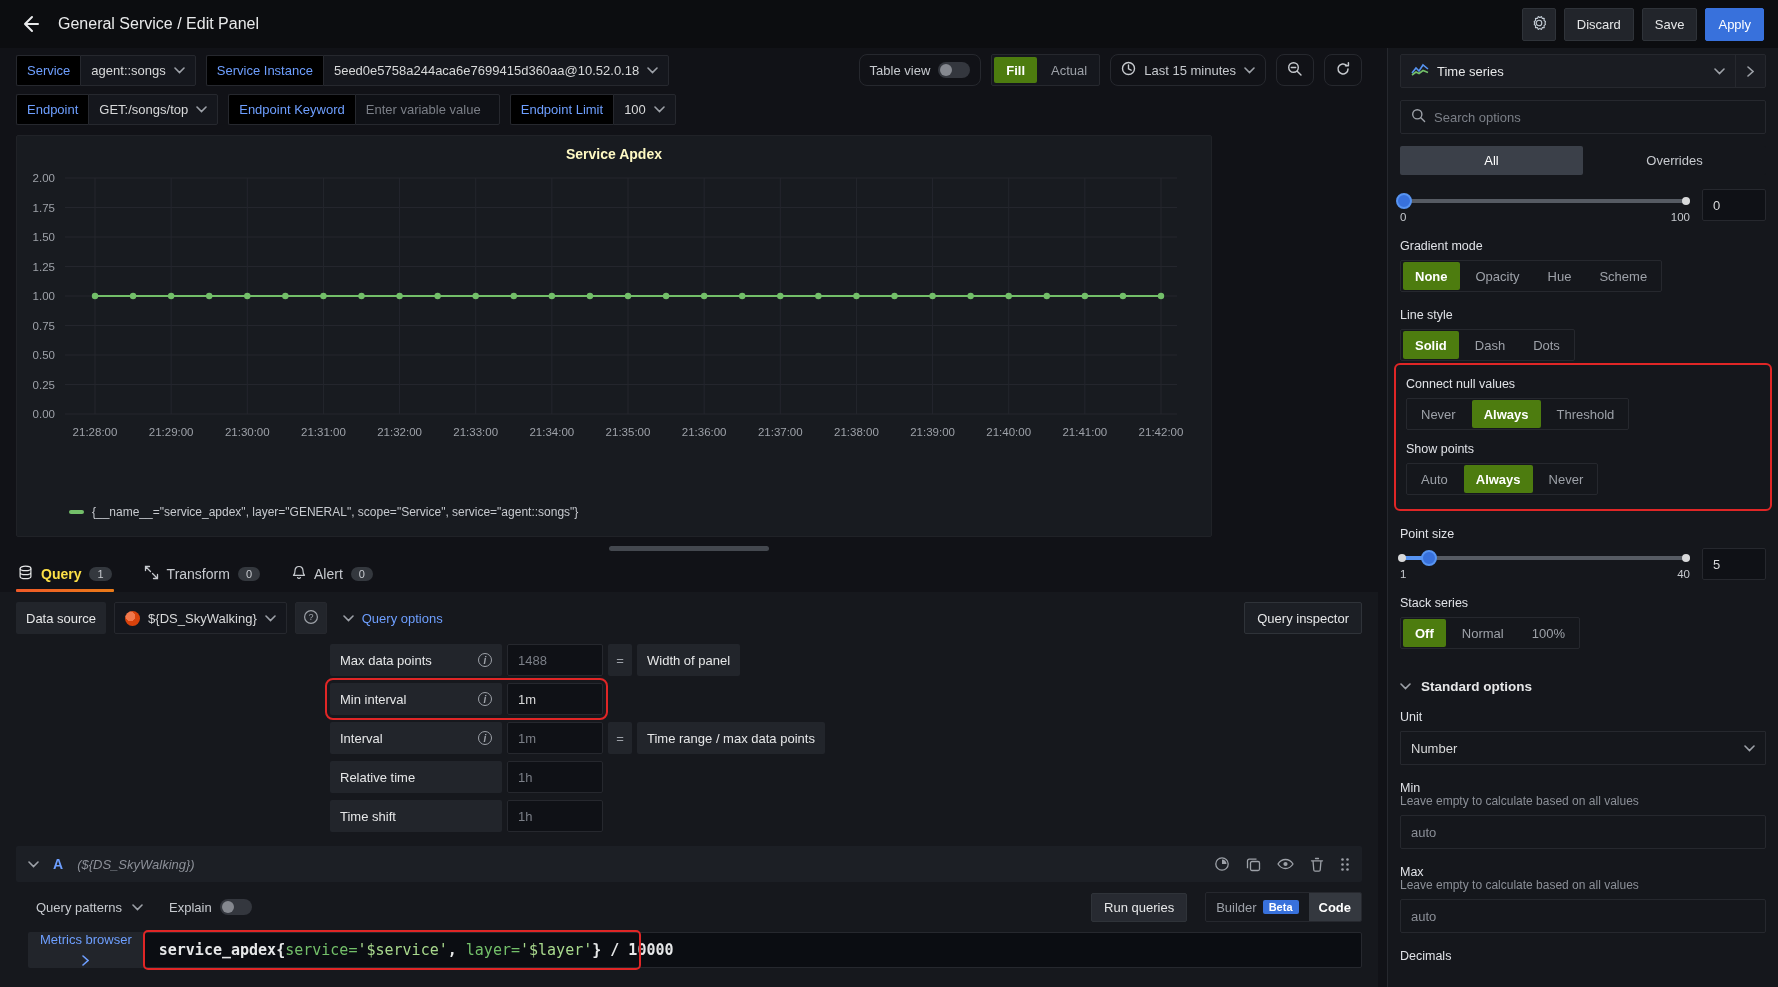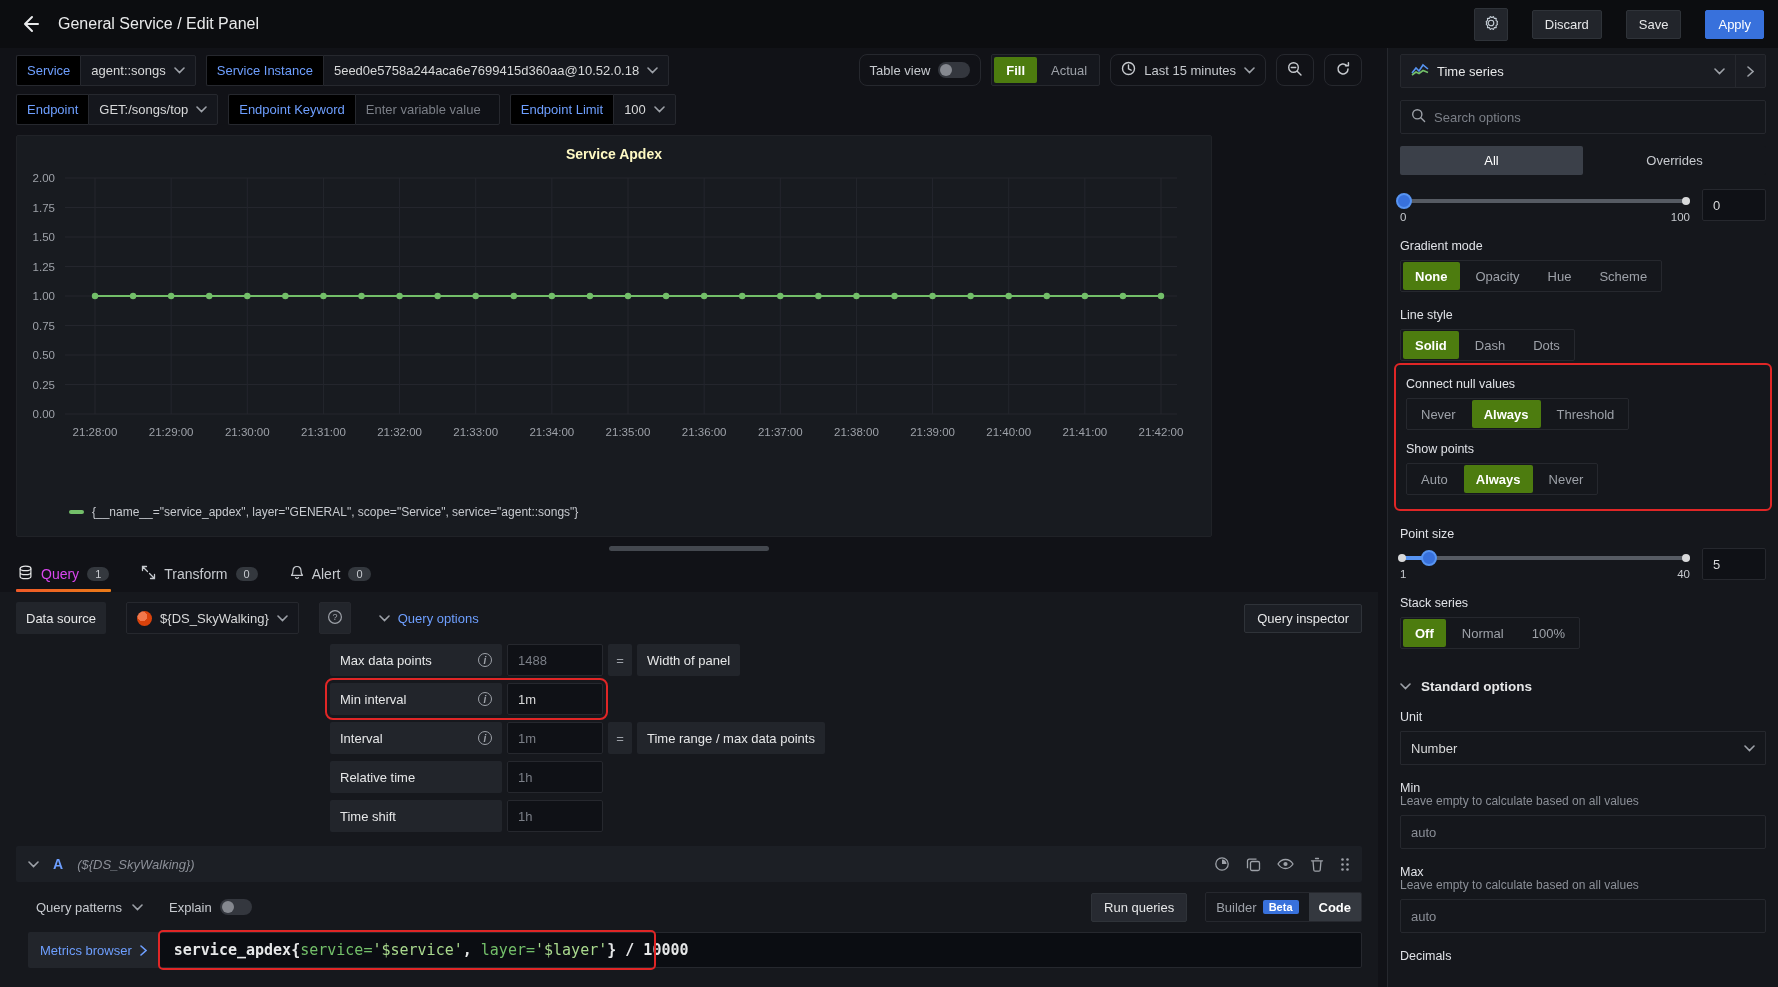--- a/index.html
+++ b/index.html
@@ -4,21 +4,21 @@
 <style>
   * { margin:0; padding:0; box-sizing:border-box; }
   html,body { width:1778px; height:987px; overflow:hidden; background:#111217;
     font-family:"Liberation Sans", sans-serif; color:#d8d9da; font-size:13px; }
   .mono { font-family:"DejaVu Sans Mono", monospace; }
 
   
   .topbar { height:48px; background:#0c0d10; display:flex; align-items:center; padding:0 14px; }
   .back-btn { width:32px; height:32px; display:flex; align-items:center; justify-content:center; cursor:pointer; color:#e9eaeb; }
   .page-title { font-size:16px; font-weight:500; color:#e9eaeb; margin-left:12px; }
-  .topbar-right { margin-left:auto; display:flex; gap:24px; align-items:center; }
+  .topbar-right { margin-left:auto; display:flex; gap:8px; }
   .tb-btn { background:#22252b; border:1px solid #2f3339; border-radius:2px; color:#e6e7e8;
     padding:6px 12px; font-size:13px; cursor:pointer; }
   .tb-btn.icon-only { padding:6px 8px; display:flex; align-items:center; }
   .tb-btn.primary { background:#3871dc; border-color:#3871dc; color:#fff; font-weight:500; }
 
   .main { display:flex; height:939px; }
   .left { width:1378px; position:relative; overflow:hidden; }
   .v-divider { width:10px; background:#111217; border-right:1px solid #26282e; }
   .sidebar { width:390px; background:#15171c; overflow:hidden; padding:6px 12px 0 12px; }
 
@@ -50,28 +50,28 @@
   .legend-row { display:flex; align-items:center; gap:8px; padding:2px 0 0 52px; }
   .legend-swatch { width:15px; height:4px; border-radius:2px; }
   .legend-label { font-size:12px; color:#c7cacf; cursor:pointer; }
 
   .resize-handle { width:160px; height:5px; border-radius:3px; background:#44484f; margin:9px auto 0 auto; cursor:row-resize; }
 
   
   .tabs-row { display:flex; gap:28px; padding:8px 16px 0 16px; align-items:flex-end; }
   .tab { display:flex; align-items:center; gap:8px; padding:6px 2px 9px 2px; color:#c7cacf; cursor:pointer; position:relative; }
   .tab .tab-label { font-size:14px; }
-  .tab.active .tab-label { color:#d946ef; font-weight:400; }
+  .tab.active .tab-label { color:#fde047; font-weight:700; }
   .tab.active::after { content:""; position:absolute; left:0; right:0; bottom:0; height:3px;
     background:linear-gradient(90deg,#f05a28,#eb7b18); border-radius:1px; }
   .count-pill { background:#34383e; border-radius:9px; padding:1px 8px; font-size:11px; color:#c7cacf; }
 
   
   .editor { background:#16181d; margin-top:0; height:100%; padding:10px 16px 0 16px; }
-  .ds-row { display:flex; align-items:center; gap:20px; }
+  .ds-row { display:flex; gap:8px; }
   .label-box { background:#22252b; border-radius:2px; color:#e6e7e8; font-weight:500; padding:0 10px; height:32px;
     display:flex; align-items:center; white-space:nowrap; }
   .ds-select { background:#15171d; border:1px solid #26282e; border-radius:2px; height:32px; display:flex;
     align-items:center; gap:8px; padding:0 10px; cursor:pointer; min-width:170px; }
   .icon-btn { width:32px; height:32px; background:#22252b; border:1px solid #26282e; border-radius:2px;
     display:flex; align-items:center; justify-content:center; cursor:pointer; color:#9da1a8; }
   .qo-header { flex:1; display:flex; align-items:center; gap:8px; padding:0 8px; height:32px; cursor:pointer; }
   .qo-title { color:#6e9fff; font-weight:500; }
   .outline-btn { border:1px solid #2f3339; background:#1c1f25; border-radius:2px; color:#e6e7e8; padding:6px 12px;
     font-size:13px; cursor:pointer; white-space:nowrap; }
@@ -101,21 +101,21 @@
   .patterns-row { display:flex; align-items:center; gap:18px; margin-top:10px; padding-left:12px; }
   .patterns-select { display:flex; align-items:center; gap:10px; color:#c7cacf; cursor:pointer; padding:6px 8px; }
   .explain-wrap { display:flex; align-items:center; gap:8px; color:#c7cacf; }
   .bc-group { display:flex; align-items:center; border-radius:2px; overflow:hidden; border:1px solid #26282e; height:30px; }
   .bc-opt { display:flex; align-items:center; gap:6px; padding:0 10px; color:#9da1a8; cursor:pointer; height:100%; }
   .bc-opt.active { background:#34383f; color:#fff; font-weight:700; }
   .beta-badge { background:#3871dc; color:#fff; font-size:11px; font-weight:700; border-radius:2px; padding:1px 6px; }
 
   .metrics-row { display:flex; align-items:center; gap:0; margin-top:10px; padding-left:12px; }
   .metrics-btn { background:#22252b; border-radius:2px 0 0 2px; color:#6e9fff; font-weight:500; height:36px;
-    display:flex; align-items:center; gap:8px; padding:0 12px; cursor:pointer; white-space:nowrap; }
+    display:flex; align-items:center; gap:8px; padding:0 12px; cursor:pointer; white-space:nowrap;flex-direction:column; }
   .code-input { position:relative; flex:1; height:36px; background:#0b0d12; border:1px solid #26282e;
     border-radius:2px; display:flex; align-items:center; }
   .code-text { padding:0 14px; font-size:15px; white-space:nowrap; }
   .code-hl { position:absolute; left:-2px; top:-3px; height:40px; width:498px; border:2px solid #e02626;
     border-radius:5px; pointer-events:none; }
   .c-metric { color:#e6e7e8; font-weight:700; }
   .c-label { color:#73bf69; }
   .c-string { color:#a9d98d; }
   .c-op { color:#e6e7e8; font-weight:700; }
 

